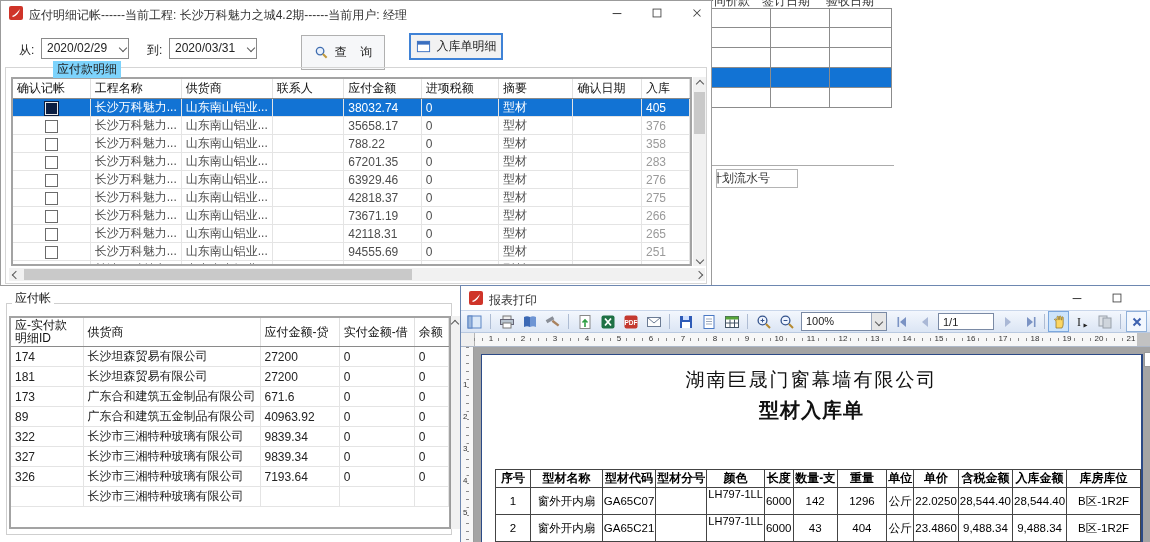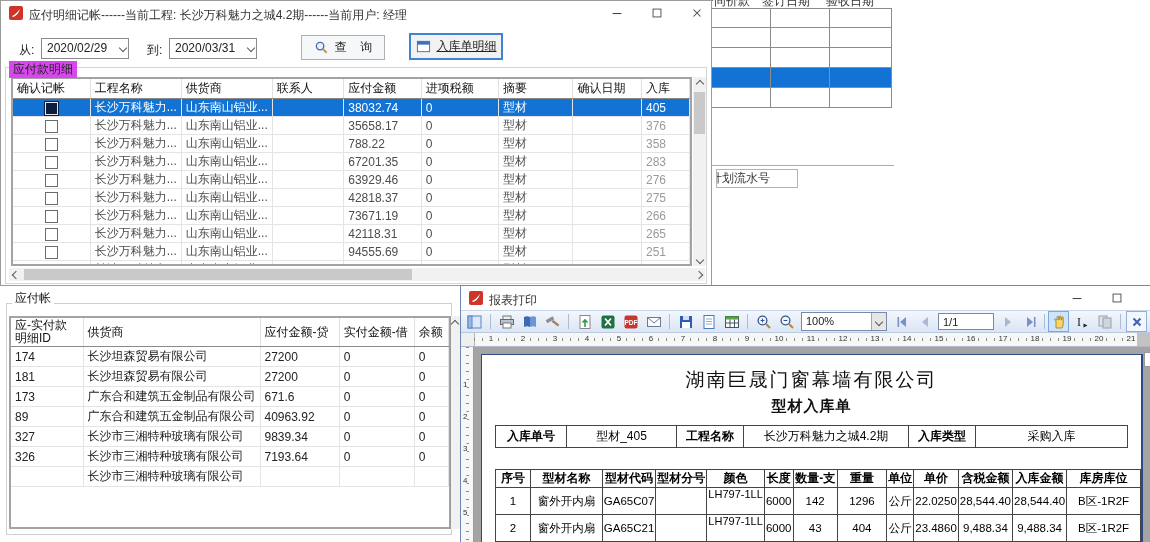--- a/index.html
+++ b/index.html
@@ -27,21 +27,21 @@
   
   #win1{position:absolute;left:0;top:0;width:712px;height:286px;z-index:10;}
   .lbl{position:absolute;color:#222;}
   .combo{position:absolute;height:21px;border:1px solid #8a8a8a;background:#fff;box-sizing:border-box;}
   .combo .val{position:absolute;left:5px;top:2px;color:#222;}
   .combo .arr{position:absolute;right:2px;top:6px;}
   .btn{position:absolute;display:flex;align-items:center;justify-content:center;gap:6px;
        background:#f6f7f9;border:1px solid #b0b0b0;box-sizing:border-box;color:#222;}
   .btn.focus{border:2px solid #3f82d6;background:#f2f2f2;}
   .groupbox{position:absolute;border:1px solid #d5d5d5;box-sizing:border-box;}
-  .legend{position:absolute;background:#d946ef;padding:0 4px;color:#222;z-index:2;}
+  .legend{position:absolute;background:#7dd3fc;padding:0 4px;color:#222;z-index:2;margin-left:44px;}
   
   table.grid{border-collapse:collapse;table-layout:fixed;background:#fff;}
   .gwrap{position:absolute;overflow:hidden;border:2px solid #a3a3a3;box-sizing:border-box;background:#fff;}
   table.grid th{font-weight:normal;text-align:left;padding:1px 4px;border-right:1px solid #e0e0e0;
      border-bottom:1px solid #8a8a8a;background:#fff;color:#111;white-space:nowrap;overflow:hidden;}
   table.grid td{padding:0 4px;border-right:1px solid #e4e4e4;border-bottom:1px solid #e4e4e4;
      color:#4d4d4d;white-space:nowrap;overflow:hidden;}
   #t1 th{height:17px;} #t1 td{height:17px;}
   #t1 tr.sel td{background:#1273d4;color:#fff;}
   #t1 td.num{color:#9a9a9a;} #t1 tr.sel td.num{color:#fff;}
@@ -87,21 +87,21 @@
   #rruler .endcap{position:absolute;right:0;top:0;width:14px;height:13px;background:#c2c2c2;}
   #preview{position:absolute;left:0;top:61px;right:0;bottom:0;background:#a4a4a4;overflow:hidden;}
   #vruler{position:absolute;left:0;top:0;width:13px;height:100%;background:#f7f7f7;border-right:1px solid #9c9c9c;box-sizing:border-box;
      background-image:repeating-linear-gradient(180deg,#8a8a8a 0 1px,transparent 1px 8px);
      background-size:3px 8px;background-repeat:repeat-y;background-position:5px 0;}
   .vnum{position:absolute;left:2px;transform:translateY(-50%);font-size:8px;color:#333;background:#f7f7f7;}
   #page{position:absolute;left:20px;top:7px;width:662px;height:260px;background:#fff;
      border:1px solid #2c4a86;border-right-width:2px;box-sizing:border-box;}
   #notch{position:absolute;left:683px;top:5px;width:10px;height:15px;background:#fff;border:1px solid #999;box-sizing:border-box;}
   .company{position:absolute;left:0;top:12px;width:100%;text-align:center;font-size:19px;letter-spacing:2px;color:#111;}
-  .doctitle{position:absolute;left:0;top:42px;width:100%;text-align:center;font-size:15px;font-weight:bold;letter-spacing:1px;color:#111;}
+  .doctitle{position:absolute;left:0;top:42px;width:100%;text-align:center;font-size:20px;font-weight:bold;letter-spacing:1px;color:#111;}
   table.rep{border-collapse:collapse;table-layout:fixed;position:absolute;left:13px;}
   table.rep td,table.rep th{border:1px solid #444;text-align:center;overflow:hidden;white-space:nowrap;padding:0 1px;color:#000;}
   #infotbl{top:70px;} #infotbl td{height:21px;font-size:12px;}
   #infotbl td.l{font-weight:bold;}
   #maintbl{top:114px;} #maintbl th{height:17px;font-size:12px;font-weight:bold;}
   #maintbl td{height:26px;font-size:11.5px;}
   #maintbl td.colr{vertical-align:top;font-size:11px;}
 </style>
 </head>
 <body>
@@ -171,28 +171,28 @@
   <div class="combo" style="left:40px;top:37px;width:88px;">
     <span class="val">2020/02/29</span>
     <span class="arr chev down"></span>
   </div>
   <span class="lbl" style="left:146px;top:41px;">到:</span>
   <div class="combo" style="left:168px;top:37px;width:88px;">
     <span class="val">2020/03/31</span>
     <span class="arr chev down"></span>
   </div>
 
-  <div class="btn" style="left:300px;top:34px;width:84px;height:25px;">
+  <div class="btn" style="left:300px;top:34px;width:84px;height:35px;">
     <span class="ic16"><svg viewBox="0 0 16 16" xmlns="http://www.w3.org/2000/svg" style="width: 15px; height: 15px; vertical-align: -3px;">
           <circle cx="6.5" cy="6.5" r="4" fill="#eaf1fc" stroke="#3f6db0" stroke-width="1.4"></circle>
           <path d="M9.5 9.5 L13.5 13.5" stroke="#c19a3f" stroke-width="2.2"></path>
         </svg></span>
     <span style="white-space:pre;">查    询</span>
   </div>
-  <div class="btn focus" style="left:408px;top:32px;width:94px;height:27px;text-decoration:underline;">
+  <div class="btn focus" style="left:408px;top:32px;width:94px;height:27px;">
     <span class="ic16"><svg viewBox="0 0 16 16" xmlns="http://www.w3.org/2000/svg" style="width: 15px; height: 15px; vertical-align: -3px;">
           <rect x="1.5" y="2.5" width="13" height="11" fill="#fff" stroke="#3a6fc0"></rect>
           <rect x="1.5" y="2.5" width="13" height="3.5" fill="#3a6fc0"></rect>
         </svg></span>
     <span>入库单明细</span>
   </div>
 
   <span class="legend" style="left:8px;top:60px;">应付款明细</span>
   <div class="groupbox" style="left:4px;top:66px;width:702px;height:217px;"></div>
 
@@ -400,20 +400,27 @@
           <td>0</td>
         </tr>
         <tr>
           <td>89</td>
           <td>广东合和建筑五金制品有限公司</td>
           <td>40963.92</td>
           <td>0</td>
           <td>0</td>
         </tr>
         <tr>
+          <td>322</td>
+          <td>长沙市三湘特种玻璃有限公司</td>
+          <td>9839.34</td>
+          <td>0</td>
+          <td>0</td>
+        </tr>
+        <tr>
           <td>327</td>
           <td>长沙市三湘特种玻璃有限公司</td>
           <td>9839.34</td>
           <td>0</td>
           <td>0</td>
         </tr>
         <tr>
           <td>326</td>
           <td>长沙市三湘特种玻璃有限公司</td>
           <td>7193.64</td>
@@ -643,28 +650,20 @@
       <table class="rep" id="infotbl">
         <colgroup id="infocols">
             <col style="width: 71px;">
             <col style="width: 110px;">
             <col style="width: 67px;">
             <col style="width: 165px;">
             <col style="width: 67px;">
             <col style="width: 152px;">
           </colgroup>
           <tbody id="infobody">
-            <tr>
-              <td class="l">入库单号</td>
-              <td>型材_405</td>
-              <td class="l">工程名称</td>
-              <td>长沙万科魅力之城4.2期</td>
-              <td class="l">入库类型</td>
-              <td>采购入库</td>
-            </tr>
           </tbody>
       </table>
       <table class="rep" id="maintbl">
         <colgroup id="maincols">
             <col style="width: 36px;">
             <col style="width: 73px;">
             <col style="width: 52px;">
             <col style="width: 51px;">
             <col style="width: 54px;">
             <col style="width: 29px;">

